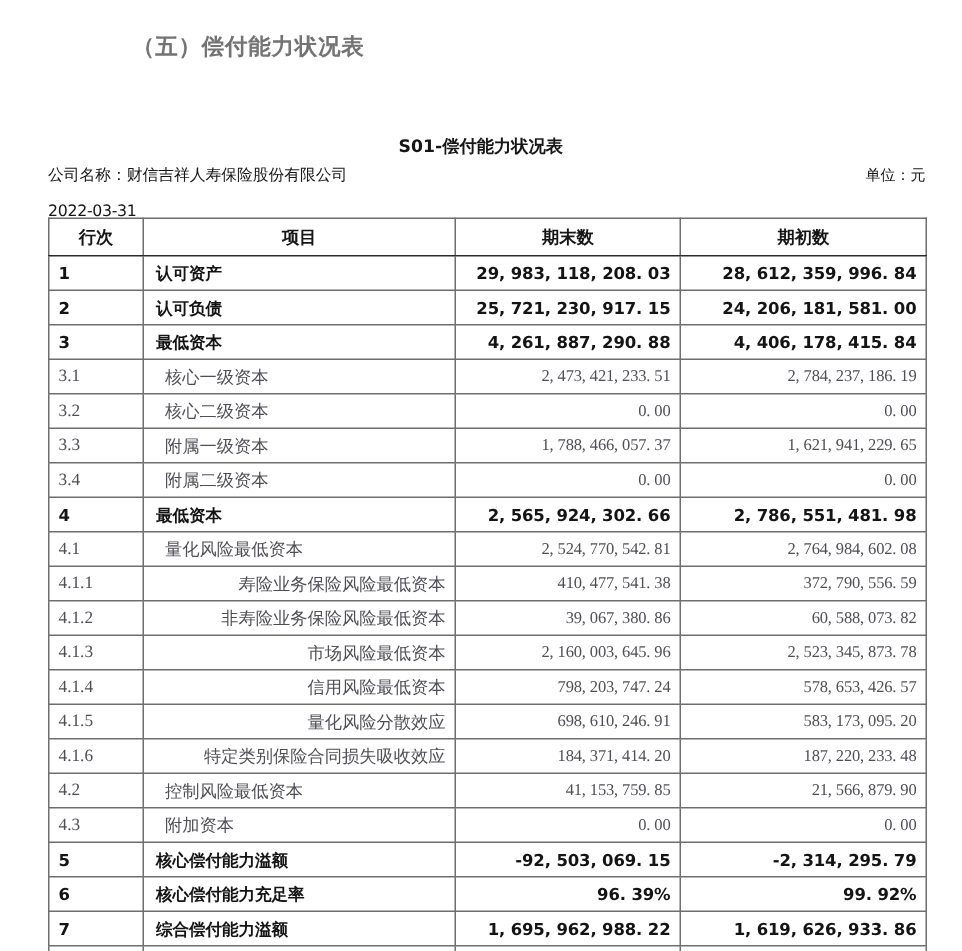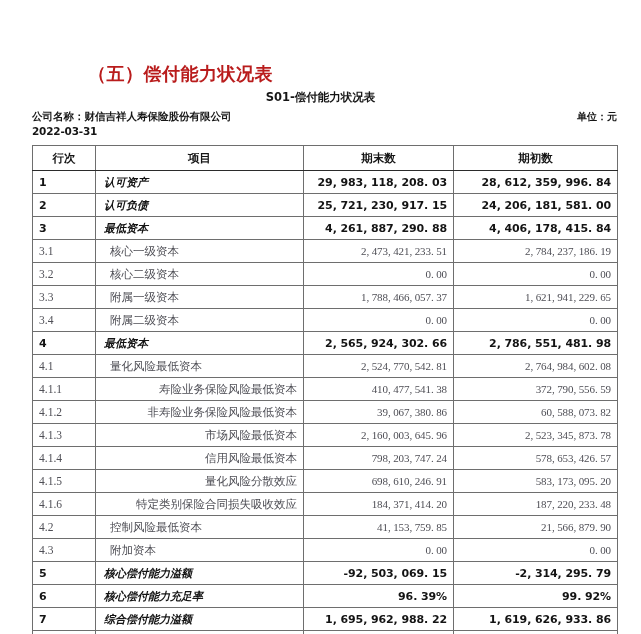--- a/index.html
+++ b/index.html
@@ -16,24 +16,23 @@
     position: relative;
   }
 
   
   .section-heading {
     position: absolute;
     left: 88px;
     top: 22px;
     font-family: "DejaVu Sans", "Liberation Sans", sans-serif;
     font-weight: bold;
-    font-size: 18px;
+    font-size: 15px;
     letter-spacing: 0.5px;
-    color: #b91c1c;
-    margin-top: 40px;
+    color: #737373;
   }
 
   
   .table-caption {
     position: absolute;
     left: 0;
     right: 0;
     top: 90px;
     text-align: center;
     font-family: "DejaVu Sans", "Liberation Sans", sans-serif;
@@ -48,35 +47,35 @@
     left: 32px;
     top: 110px;
     width: 585px;
   }
   .meta-line1 {
     display: flex;
     justify-content: space-between;
     align-items: center;
     font-family: "DejaVu Sans", "Liberation Sans", sans-serif;
     font-size: 10.5px;
-    font-weight: bold;
+    font-weight: normal;
     color: #161616;
   }
   .meta-company {
     white-space: nowrap;
   }
   .meta-unit {
     white-space: nowrap;
     font-size: 10px;
   }
   .meta-date {
-    margin-top: 1px;
+    margin-top: 11px;
     font-family: "DejaVu Sans", "Liberation Sans", sans-serif;
     font-size: 10.5px;
-    font-weight: bold;
+    font-weight: normal;
     color: #161616;
     letter-spacing: -0.2px;
   }
 
   
   .table-wrap {
     position: absolute;
     left: 32px;
     top: 145px;
     width: 585px;
@@ -145,21 +144,21 @@
     font-family: "Liberation Serif", "DejaVu Serif", serif;
     font-size: 11.5px;
     margin-top: 44px;
   }
   tr.lvl1 td.num, tr.lvl2 td.num, tr.lvl3 td.num {
     font-size: 11px;
   }
   tr.lvl1 td.item { padding-left: 14px; }
   tr.lvl3 td.item { padding-left: 22px; text-align: right; }
 
-  tr.lvl0 td.item { padding-left: 8px; font-style: italic; }
+  tr.lvl0 td.item { padding-left: 8px; }
 
   
   .faded {
     opacity: 0.40;
     filter: blur(0.35px);
   }
 </style>
 </head>
 <body>
 

